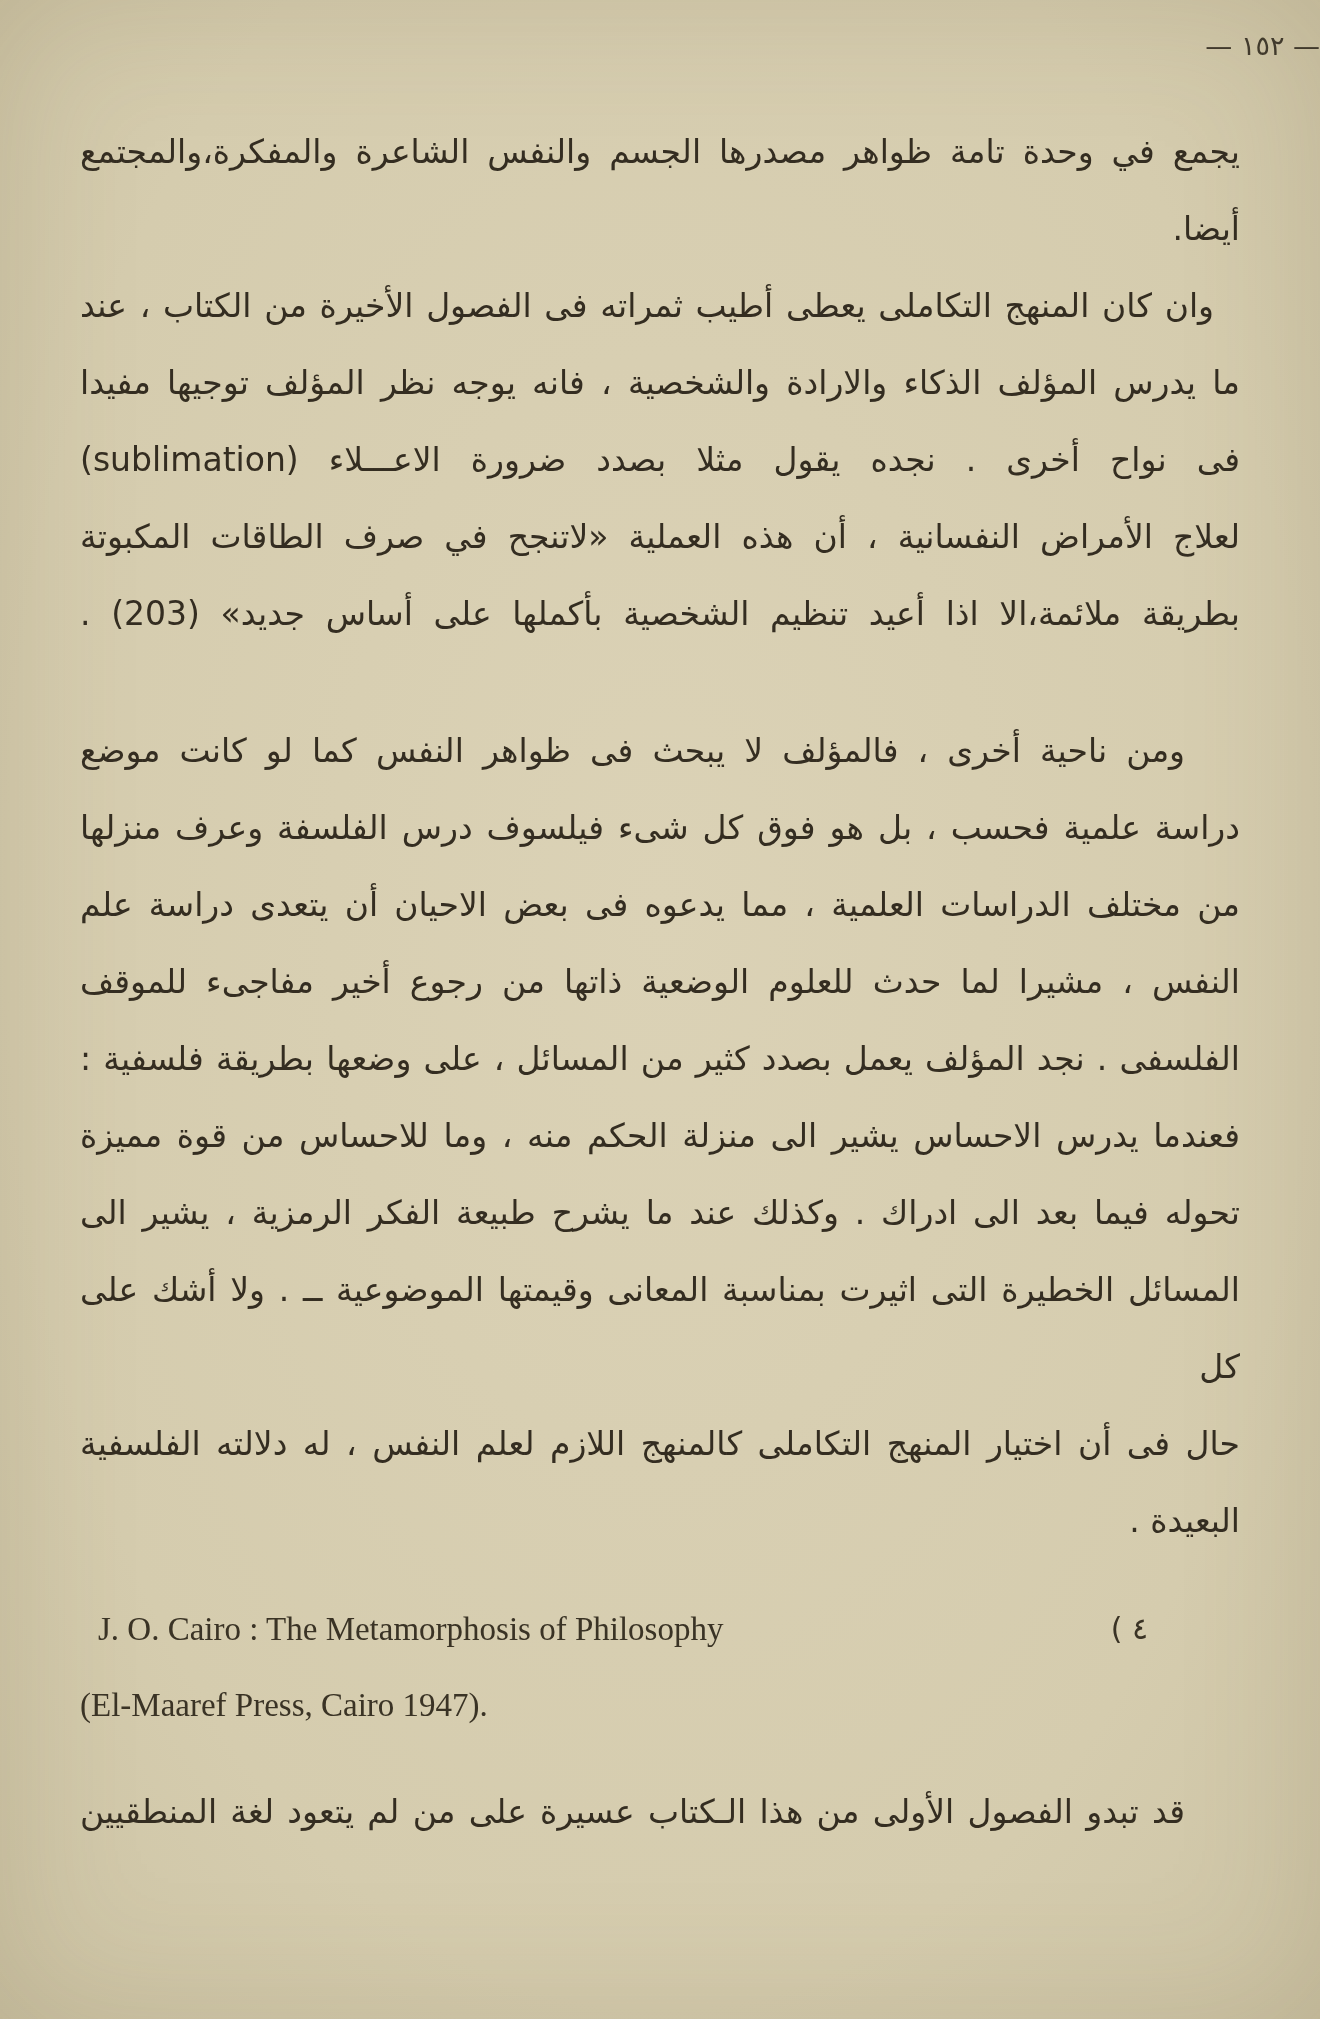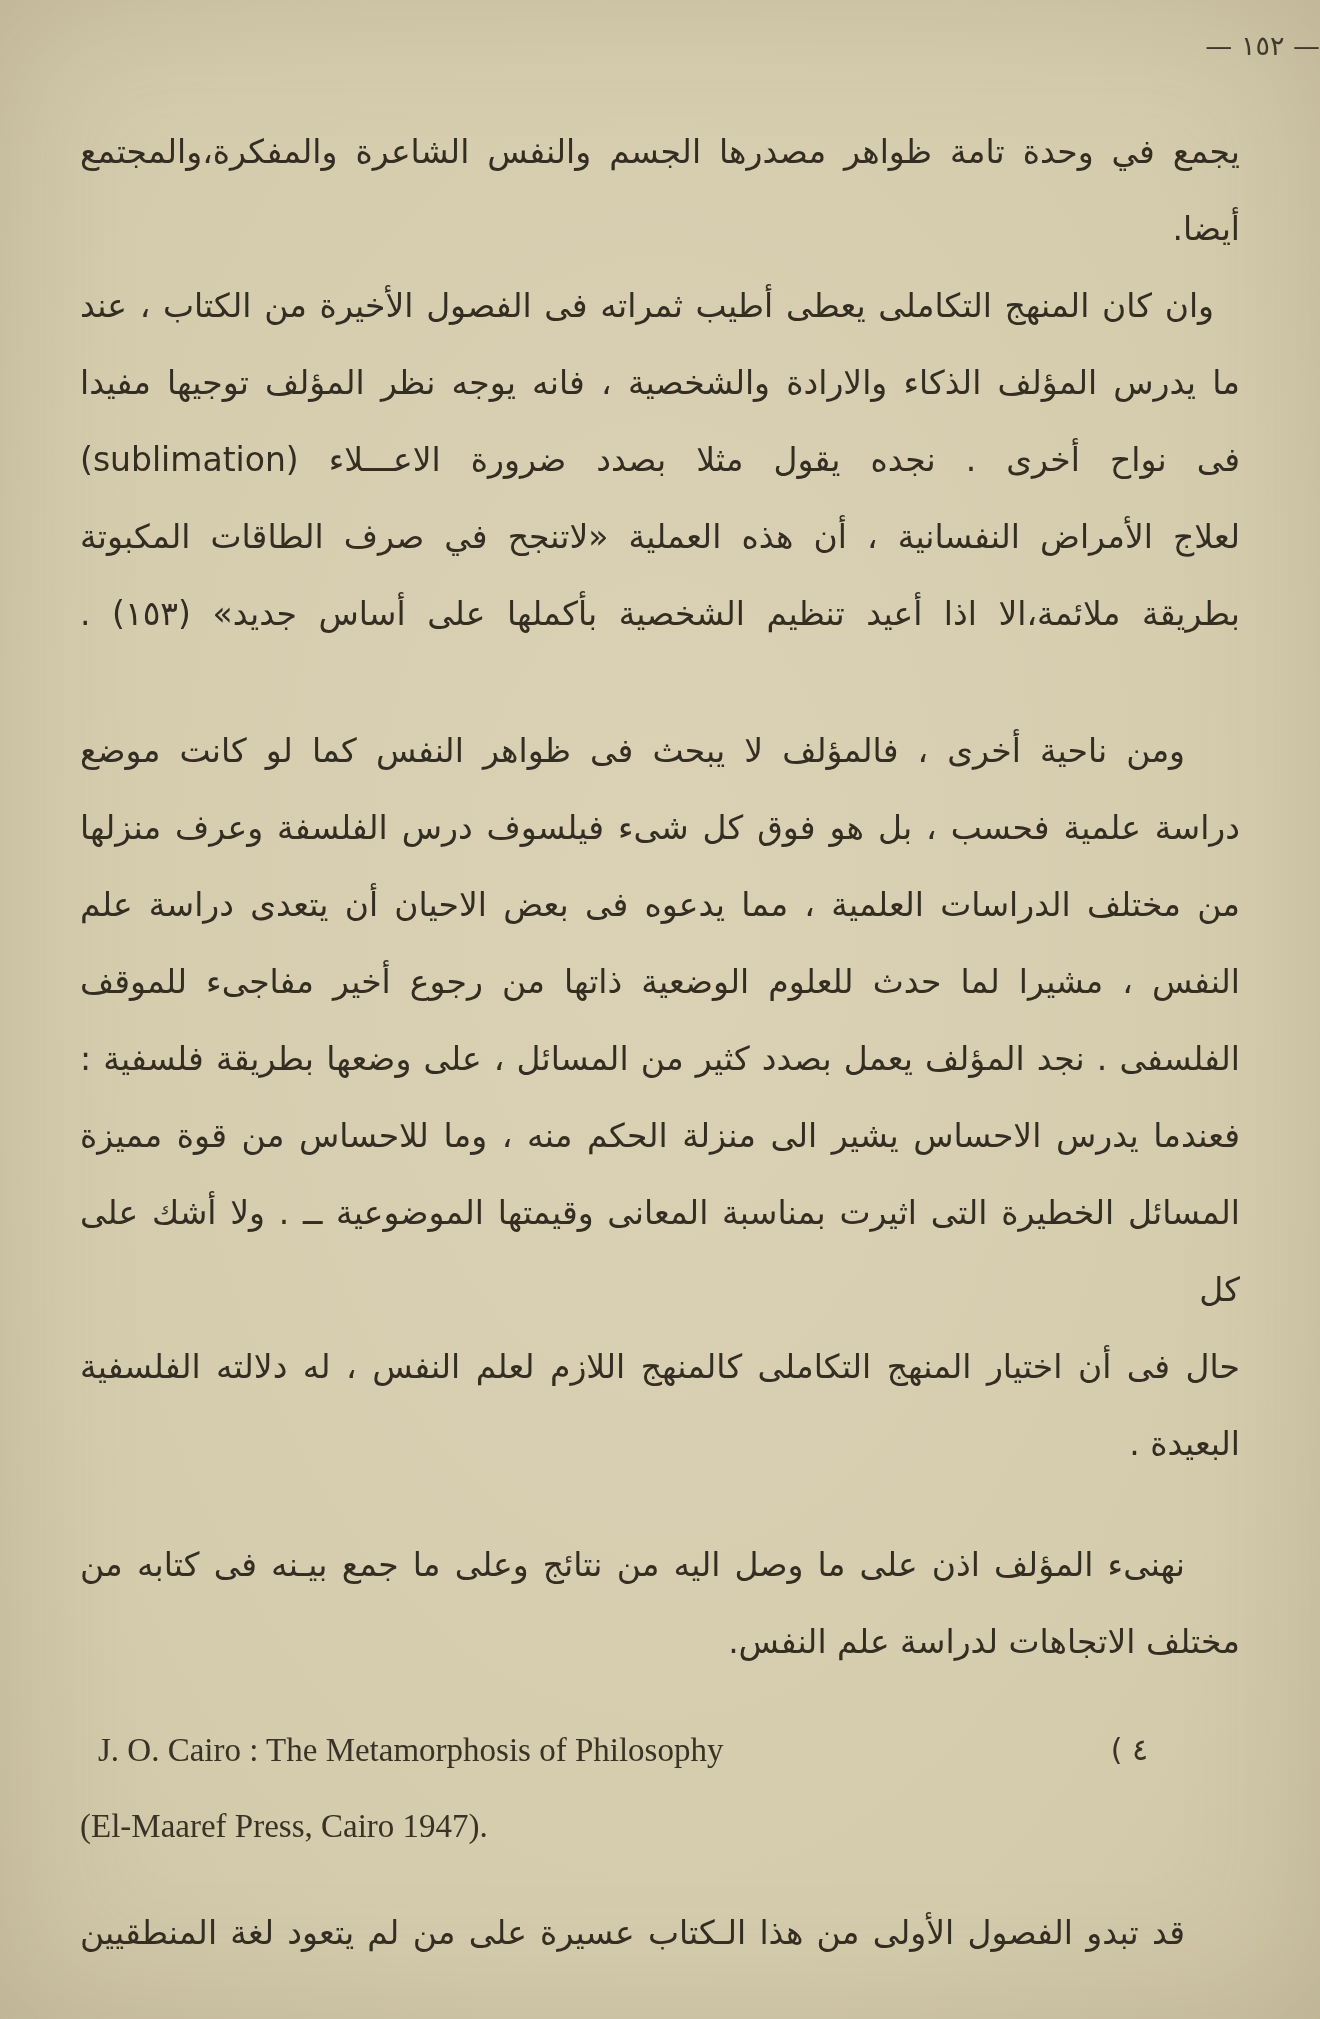--- a/index.html
+++ b/index.html
@@ -76,39 +76,36 @@
   <div class="pageno">— ١٥٢ —</div>
 
   <div class="body-block">
 
     <div class="para p1">
       <div class="line">يجمع في وحدة تامة ظواهر مصدرها الجسم والنفس الشاعرة والمفكرة،والمجتمع أيضا.</div>
       <div class="line line--indent-sm">وان كان المنهج التكاملى يعطى أطيب ثمراته فى الفصول الأخيرة من الكتاب ، عند</div>
       <div class="line">ما يدرس المؤلف الذكاء والارادة والشخصية ، فانه يوجه نظر المؤلف توجيها مفيدا</div>
       <div class="line">فى نواح أخرى . نجده يقول مثلا بصدد ضرورة الاعـــلاء (sublimation)</div>
       <div class="line">لعلاج الأمراض النفسانية ، أن هذه العملية «لاتنجح في صرف الطاقات المكبوتة</div>
-      <div class="line">بطريقة ملائمة،الا اذا أعيد تنظيم الشخصية بأكملها على أساس جديد» (١٥٣) .</div>
+      <div class="line">بطريقة ملائمة،الا اذا أعيد تنظيم الشخصية بأكملها على أساس جديد» (203) .</div>
     </div>
 
     <div class="para p2">
       <div class="line line--indent">ومن ناحية أخرى ، فالمؤلف لا يبحث فى ظواهر النفس كما لو كانت موضع</div>
       <div class="line">دراسة علمية فحسب ، بل هو فوق كل شىء فيلسوف درس الفلسفة وعرف منزلها</div>
       <div class="line">من مختلف الدراسات العلمية ، مما يدعوه فى بعض الاحيان أن يتعدى دراسة علم</div>
       <div class="line">النفس ، مشيرا لما حدث للعلوم الوضعية ذاتها من رجوع أخير مفاجىء للموقف</div>
       <div class="line">الفلسفى . نجد المؤلف يعمل بصدد كثير من المسائل ، على وضعها بطريقة فلسفية :</div>
       <div class="line">فعندما يدرس الاحساس يشير الى منزلة الحكم منه ، وما للاحساس من قوة مميزة</div>
+      <div class="line">تحوله فيما بعد الى ادراك . وكذلك عند ما يشرح طبيعة الفكر الرمزية ، يشير الى</div>
       <div class="line">المسائل الخطيرة التى اثيرت بمناسبة المعانى وقيمتها الموضوعية ــ . ولا أشك على كل</div>
       <div class="line">حال فى أن اختيار المنهج التكاملى كالمنهج اللازم لعلم النفس ، له دلالته الفلسفية</div>
       <div class="line line--end">البعيدة .</div>
     </div>
 
-    <div class="para p3">
-      <div class="line line--indent">نهنىء المؤلف اذن على ما وصل اليه من نتائج وعلى ما جمع بيـنه فى كتابه من</div>
-      <div class="line line--end">مختلف الاتجاهات لدراسة علم النفس.</div>
-    </div>
 
     <div class="footnote">
       <div class="cite">
         <span>J. O. Cairo :  The </span><span class="t-italic">Metamorphosis of Philosophy</span>
         <span class="cite-line2">(El-Maaref Press, Cairo 1947).</span>
       </div>
       <div class="marker">( ٤</div>
     </div>
 
     <div class="para p4">

